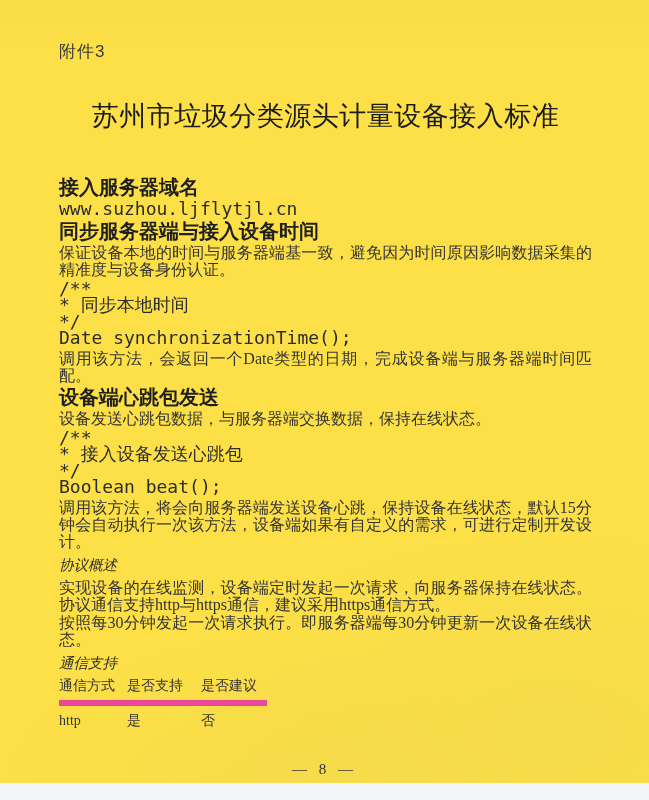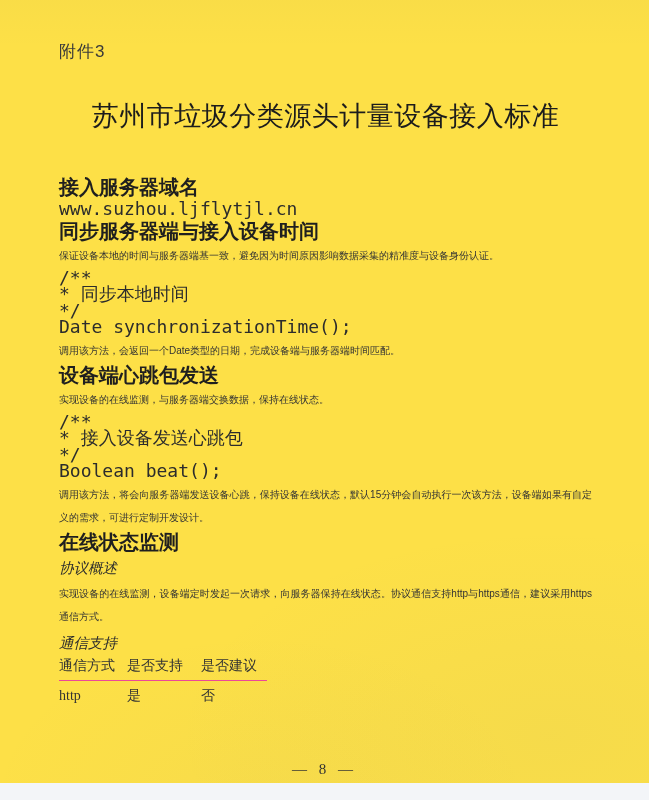--- a/index.html
+++ b/index.html
@@ -53,25 +53,26 @@
   }
   .body-flow { margin-top: 44px; }
   .h {
     font-size: 20px;
     font-weight: bold;
     line-height: 21px;
     margin: 3px 0 2px 0;
     color: #1f1f1f;
   }
   .p {
-    font-size: 10px;
-    line-height: 23px;
+    font-size: 16px;
+    line-height: 17px;
     margin: 1px 0;
     color: #333;
     text-align: justify;
+    font-family: Liberation Serif, serif;
   }
   .code {
     font-family: "DejaVu Sans Mono", monospace;
     font-size: 18px;
     line-height: 16.5px;
     margin: 3px 0;
     color: #2c2c2c;
   }
   .code div { white-space: pre; }
   .sub {
@@ -83,21 +84,21 @@
   }
   table.comm-table {
     border-collapse: collapse;
     margin-top: 3px;
   }
   table.comm-table th {
     font-size: 14px;
     font-weight: normal;
     text-align: left;
     padding: 0 0 5px 0;
-    border-bottom: 1px solid #ec4899;
+    border-bottom: 6px solid #ec4899;
     color: #333;
   }
   table.comm-table th.c1 { width: 68px; }
   table.comm-table th.c2 { width: 74px; }
   table.comm-table th.c3 { width: 66px; }
   table.comm-table td {
     font-size: 14px;
     padding: 6px 0 0 0;
     color: #333;
   }
@@ -137,35 +138,35 @@
       <div class="code">
         <div>/**</div>
         <div>* 同步本地时间</div>
         <div>*/</div>
         <div>Date synchronizationTime();</div>
       </div>
 
       <p class="p">调用该方法，会返回一个Date类型的日期，完成设备端与服务器端时间匹配。</p>
 
       <div class="h">设备端心跳包发送</div>
-      <p class="p">实现设备的在线监测，与服务器端交换数据，保持在线状态。</p>
+      <p class="p">设备发送心跳包数据，与服务器端交换数据，保持在线状态。</p>
 
       <div class="code">
         <div>/**</div>
         <div>* 接入设备发送心跳包</div>
         <div>*/</div>
         <div>Boolean beat();</div>
       </div>
 
       <p class="p">调用该方法，将会向服务器端发送设备心跳，保持设备在线状态，默认15分钟会自动执行一次该方法，设备端如果有自定义的需求，可进行定制开发设计。</p>
 
-      <div class="h">在线状态监测</div>
 
       <div class="sub">协议概述</div>
       <p class="p">实现设备的在线监测，设备端定时发起一次请求，向服务器保持在线状态。协议通信支持http与https通信，建议采用https通信方式。</p>
+      <p class="p">按照每30分钟发起一次请求执行。即服务器端每30分钟更新一次设备在线状态。</p>
 
       <div class="sub">通信支持</div>
 
       <table class="comm-table">
         <thead>
           <tr>
             <th class="c1">通信方式</th>
             <th class="c2">是否支持</th>
             <th class="c3">是否建议</th>
           </tr>

